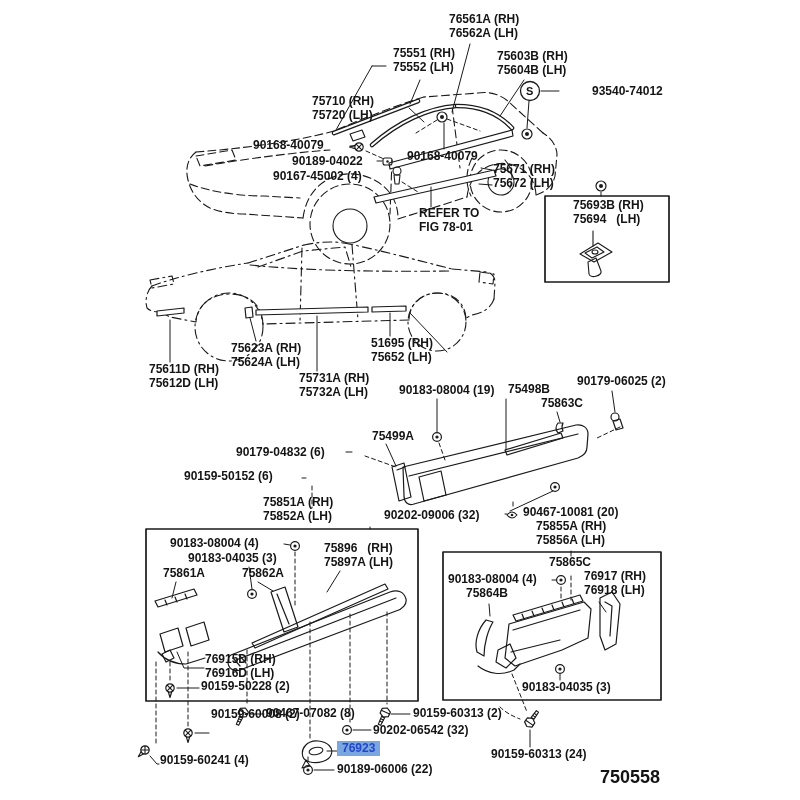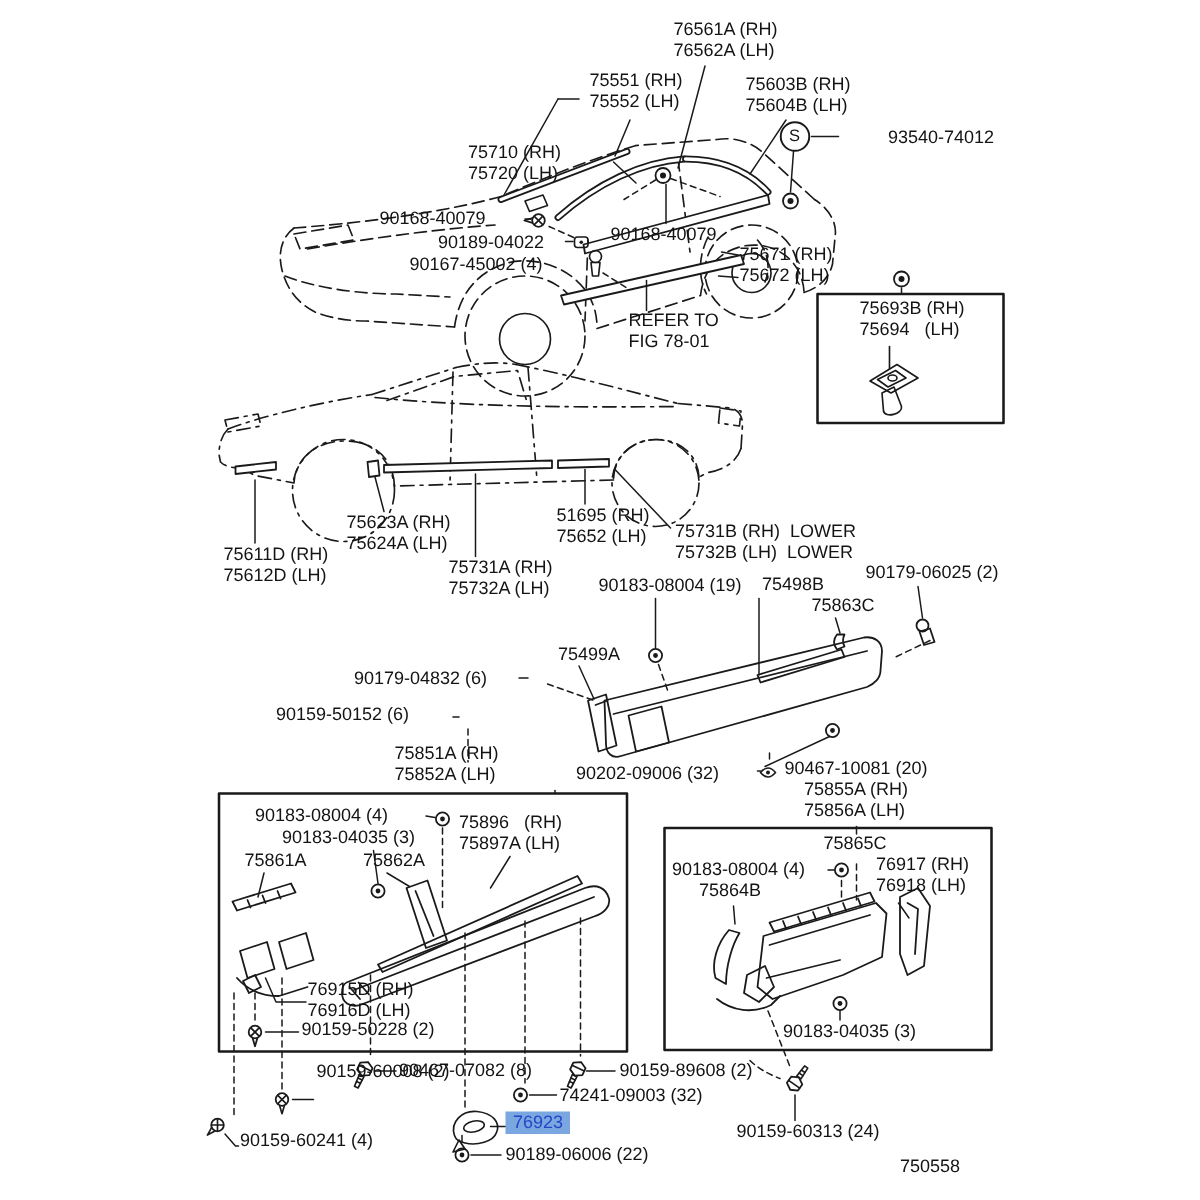--- a/index.html
+++ b/index.html
@@ -1,21 +1,21 @@
 <!DOCTYPE html>
 <html><head>
 <meta charset="utf-8">
 <style>
   html,body{margin:0;padding:0;background:#ffffff;}
   .stage{position:relative;width:800px;height:800px;background:#ffffff;
          font-family:"Liberation Sans",sans-serif;overflow:hidden;}
   .stage svg{position:absolute;left:0;top:0;}
-  .lbl{position:absolute;font-weight:normal;font-size:12px;line-height:14px;
+  .lbl{position:absolute;font-weight:bold;font-size:12px;line-height:14px;
        color:#141414;white-space:pre;letter-spacing:0px;}
-  .lbl.big{font-size:12px;line-height:16px;}
+  .lbl.big{font-size:18px;line-height:16px;}
   .lbl.smark{font-size:11px;line-height:11px;}
   .hl{background:#7aa7e0;color:#2447c8;padding:0 5px 1px 5px;}
 </style>
 </head>
 <body>
 
 <div class="stage">
 
 <svg width="800" height="800" viewBox="0 0 800 800" fill="none" stroke="#1a1a1a" stroke-width="1.1" stroke-linecap="round" stroke-linejoin="round">
 
@@ -311,53 +311,51 @@
 <div class="lbl" style="left:573px;top:198px">75693B (RH)
 75694   (LH)</div>
 <div class="lbl" style="left:231px;top:341px">75623A (RH)
 75624A (LH)</div>
 <div class="lbl" style="left:149px;top:362px">75611D (RH)
 75612D (LH)</div>
 <div class="lbl" style="left:371px;top:336px">51695 (RH)
 75652 (LH)</div>
 <div class="lbl" style="left:299px;top:371px">75731A (RH)
 75732A (LH)</div>
-<div class="lbl" style="left:450px;top:347px">75731B (RH)  LOWER
-75732B (LH)  LOWER</div>
 <div class="lbl" style="left:399px;top:383px">90183-08004 (19)</div>
 <div class="lbl" style="left:508px;top:382px">75498B</div>
 <div class="lbl" style="left:541px;top:396px">75863C</div>
 <div class="lbl" style="left:577px;top:374px">90179-06025 (2)</div>
 <div class="lbl" style="left:372px;top:429px">75499A</div>
 <div class="lbl" style="left:236px;top:445px">90179-04832 (6)</div>
 <div class="lbl" style="left:184px;top:469px">90159-50152 (6)</div>
 <div class="lbl" style="left:263px;top:495px">75851A (RH)
 75852A (LH)</div>
 <div class="lbl" style="left:384px;top:508px">90202-09006 (32)</div>
 <div class="lbl" style="left:523px;top:505px">90467-10081 (20)</div>
 <div class="lbl" style="left:536px;top:519px">75855A (RH)
 75856A (LH)</div>
 <div class="lbl" style="left:170px;top:536px">90183-08004 (4)</div>
 <div class="lbl" style="left:188px;top:551px">90183-04035 (3)</div>
 <div class="lbl" style="left:163px;top:566px">75861A</div>
 <div class="lbl" style="left:242px;top:566px">75862A</div>
-<div class="lbl" style="left:306px;top:541px">75896   (RH)
+<div class="lbl" style="left:324px;top:541px">75896   (RH)
 75897A (LH)</div>
 <div class="lbl" style="left:205px;top:652px">76915D (RH)
 76916D (LH)</div>
 <div class="lbl" style="left:201px;top:679px">90159-50228 (2)</div>
 <div class="lbl" style="left:448px;top:572px">90183-08004 (4)</div>
 <div class="lbl" style="left:549px;top:555px">75865C</div>
 <div class="lbl" style="left:584px;top:569px">76917 (RH)
 76918 (LH)</div>
 <div class="lbl" style="left:466px;top:586px">75864B</div>
 <div class="lbl" style="left:522px;top:680px">90183-04035 (3)</div>
 <div class="lbl" style="left:266px;top:706px">90467-07082 (8)</div>
-<div class="lbl" style="left:413px;top:706px">90159-89608 (2)</div>
+<div class="lbl" style="left:413px;top:706px">90159-60313 (2)</div>
 <div class="lbl" style="left:211px;top:707px">90159-60008 (2)</div>
-<div class="lbl" style="left:373px;top:723px">74241-09003 (32)</div>
+<div class="lbl" style="left:373px;top:723px">90202-06542 (32)</div>
 <div class="lbl hl" style="left:337px;top:741px">76923</div>
 <div class="lbl" style="left:160px;top:753px">90159-60241 (4)</div>
 <div class="lbl" style="left:337px;top:762px">90189-06006 (22)</div>
 <div class="lbl" style="left:491px;top:747px">90159-60313 (24)</div>
 <div class="lbl big" style="left:600px;top:769px">750558</div>
 
 </div>
 
 </body></html>

